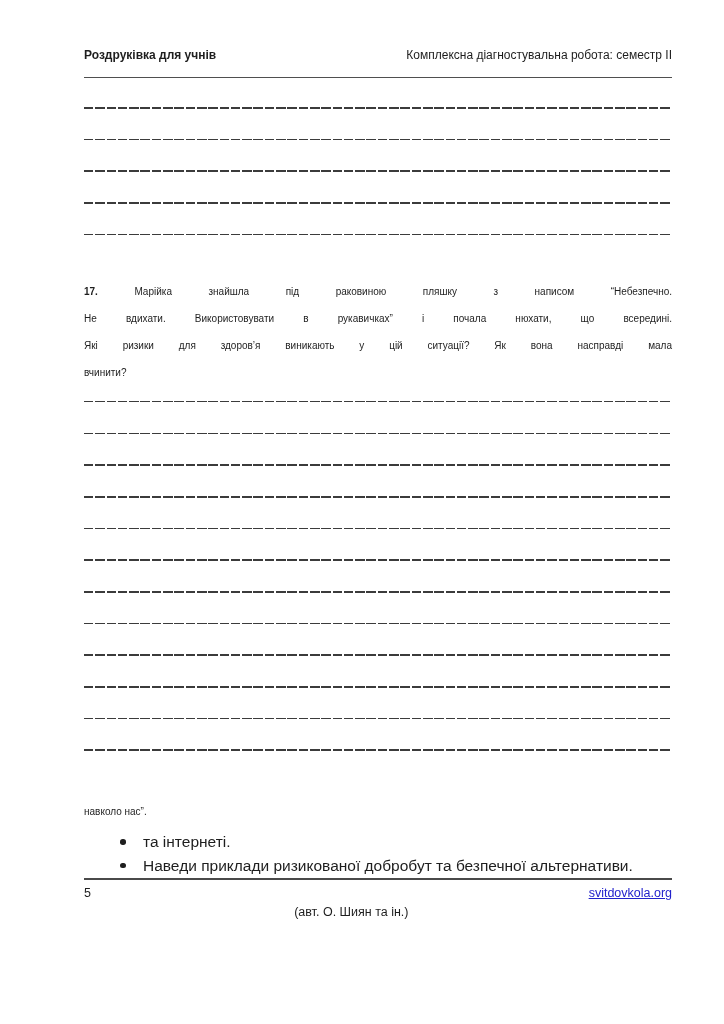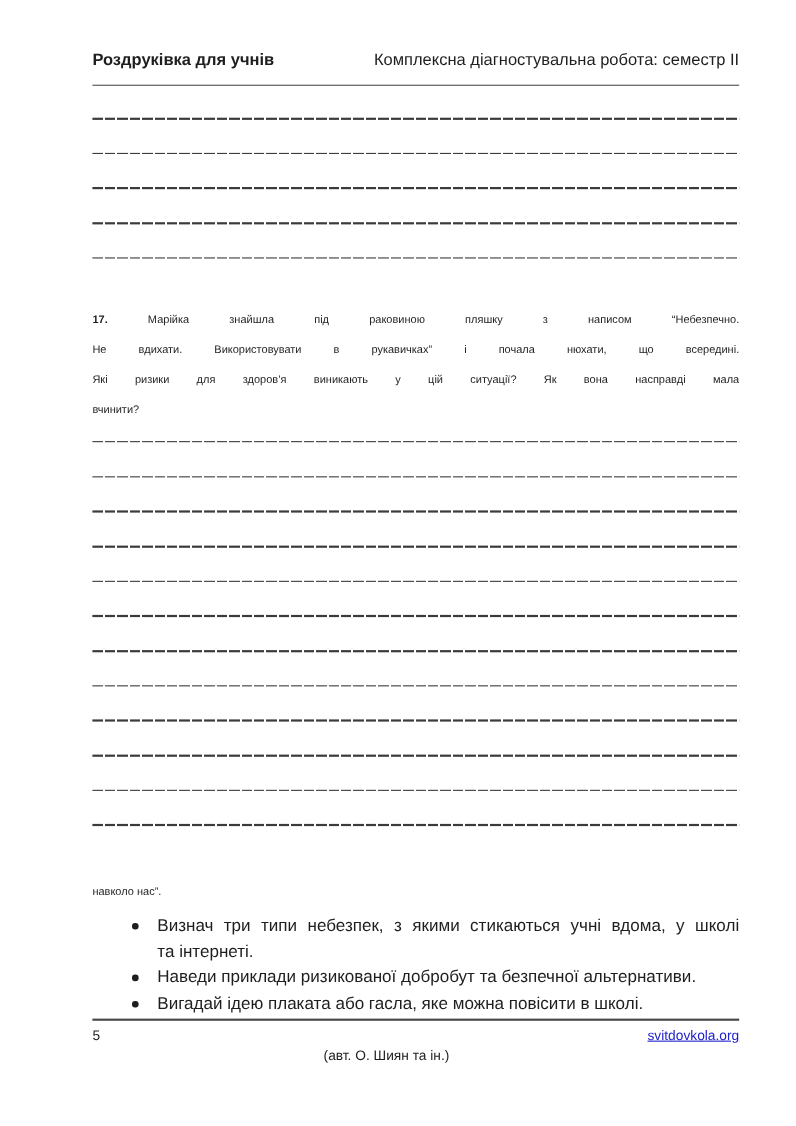--- a/index.html
+++ b/index.html
@@ -11,21 +11,21 @@
   }
   .page { width: 724px; height: 1024px; background: #fff; }
   .content { margin-left: 84px; margin-right: 52px; }
 
   
   .header {
     padding-top: 46px;
     display: flex;
     justify-content: space-between;
     align-items: baseline;
-    font-size: 15px;
+    font-size: 12px;
     line-height: 18px;
   }
   .header-left { font-weight: 700; }
   .header-right { }
   .header-rule { margin-top: 13px; border-top: 1px solid #4f4f4f; height: 0; }
 
   
   .lines-block { width: 100%; }
   .answer-line { height: 31.7px; position: relative; }
   .answer-line::after {
@@ -114,30 +114,25 @@
         <div class="answer-line"></div>
       </div>
 
     <div class="question q18">
       <div class="tline">навколо нас”.</div>
     </div>
 
     <ul class="bullets">
       <li class="bullet-item">
         <span class="bullet-dot"></span>
-        <div class="tline jl">Визнач три типи небезпек, з якими стикаються учні вдома, у школі</div>
         <div class="tline">та інтернеті.</div>
       </li>
       <li class="bullet-item">
         <span class="bullet-dot"></span>
         <div class="tline">Наведи приклади ризикованої добробут та безпечної альтернативи.</div>
-      </li>
-      <li class="bullet-item">
-        <span class="bullet-dot"></span>
-        <div class="tline">Вигадай ідею плаката або гасла, яке можна повісити в школі.</div>
       </li>
     </ul>
 
     <div class="footer-rule"></div>
     <div class="footer-row">
       <span class="footer-pagenum">5</span>
       <span class="footer-caption">
         <br>
         <span class="footer-caption-line">(авт. О. Шиян та ін.)</span>
       </span>

